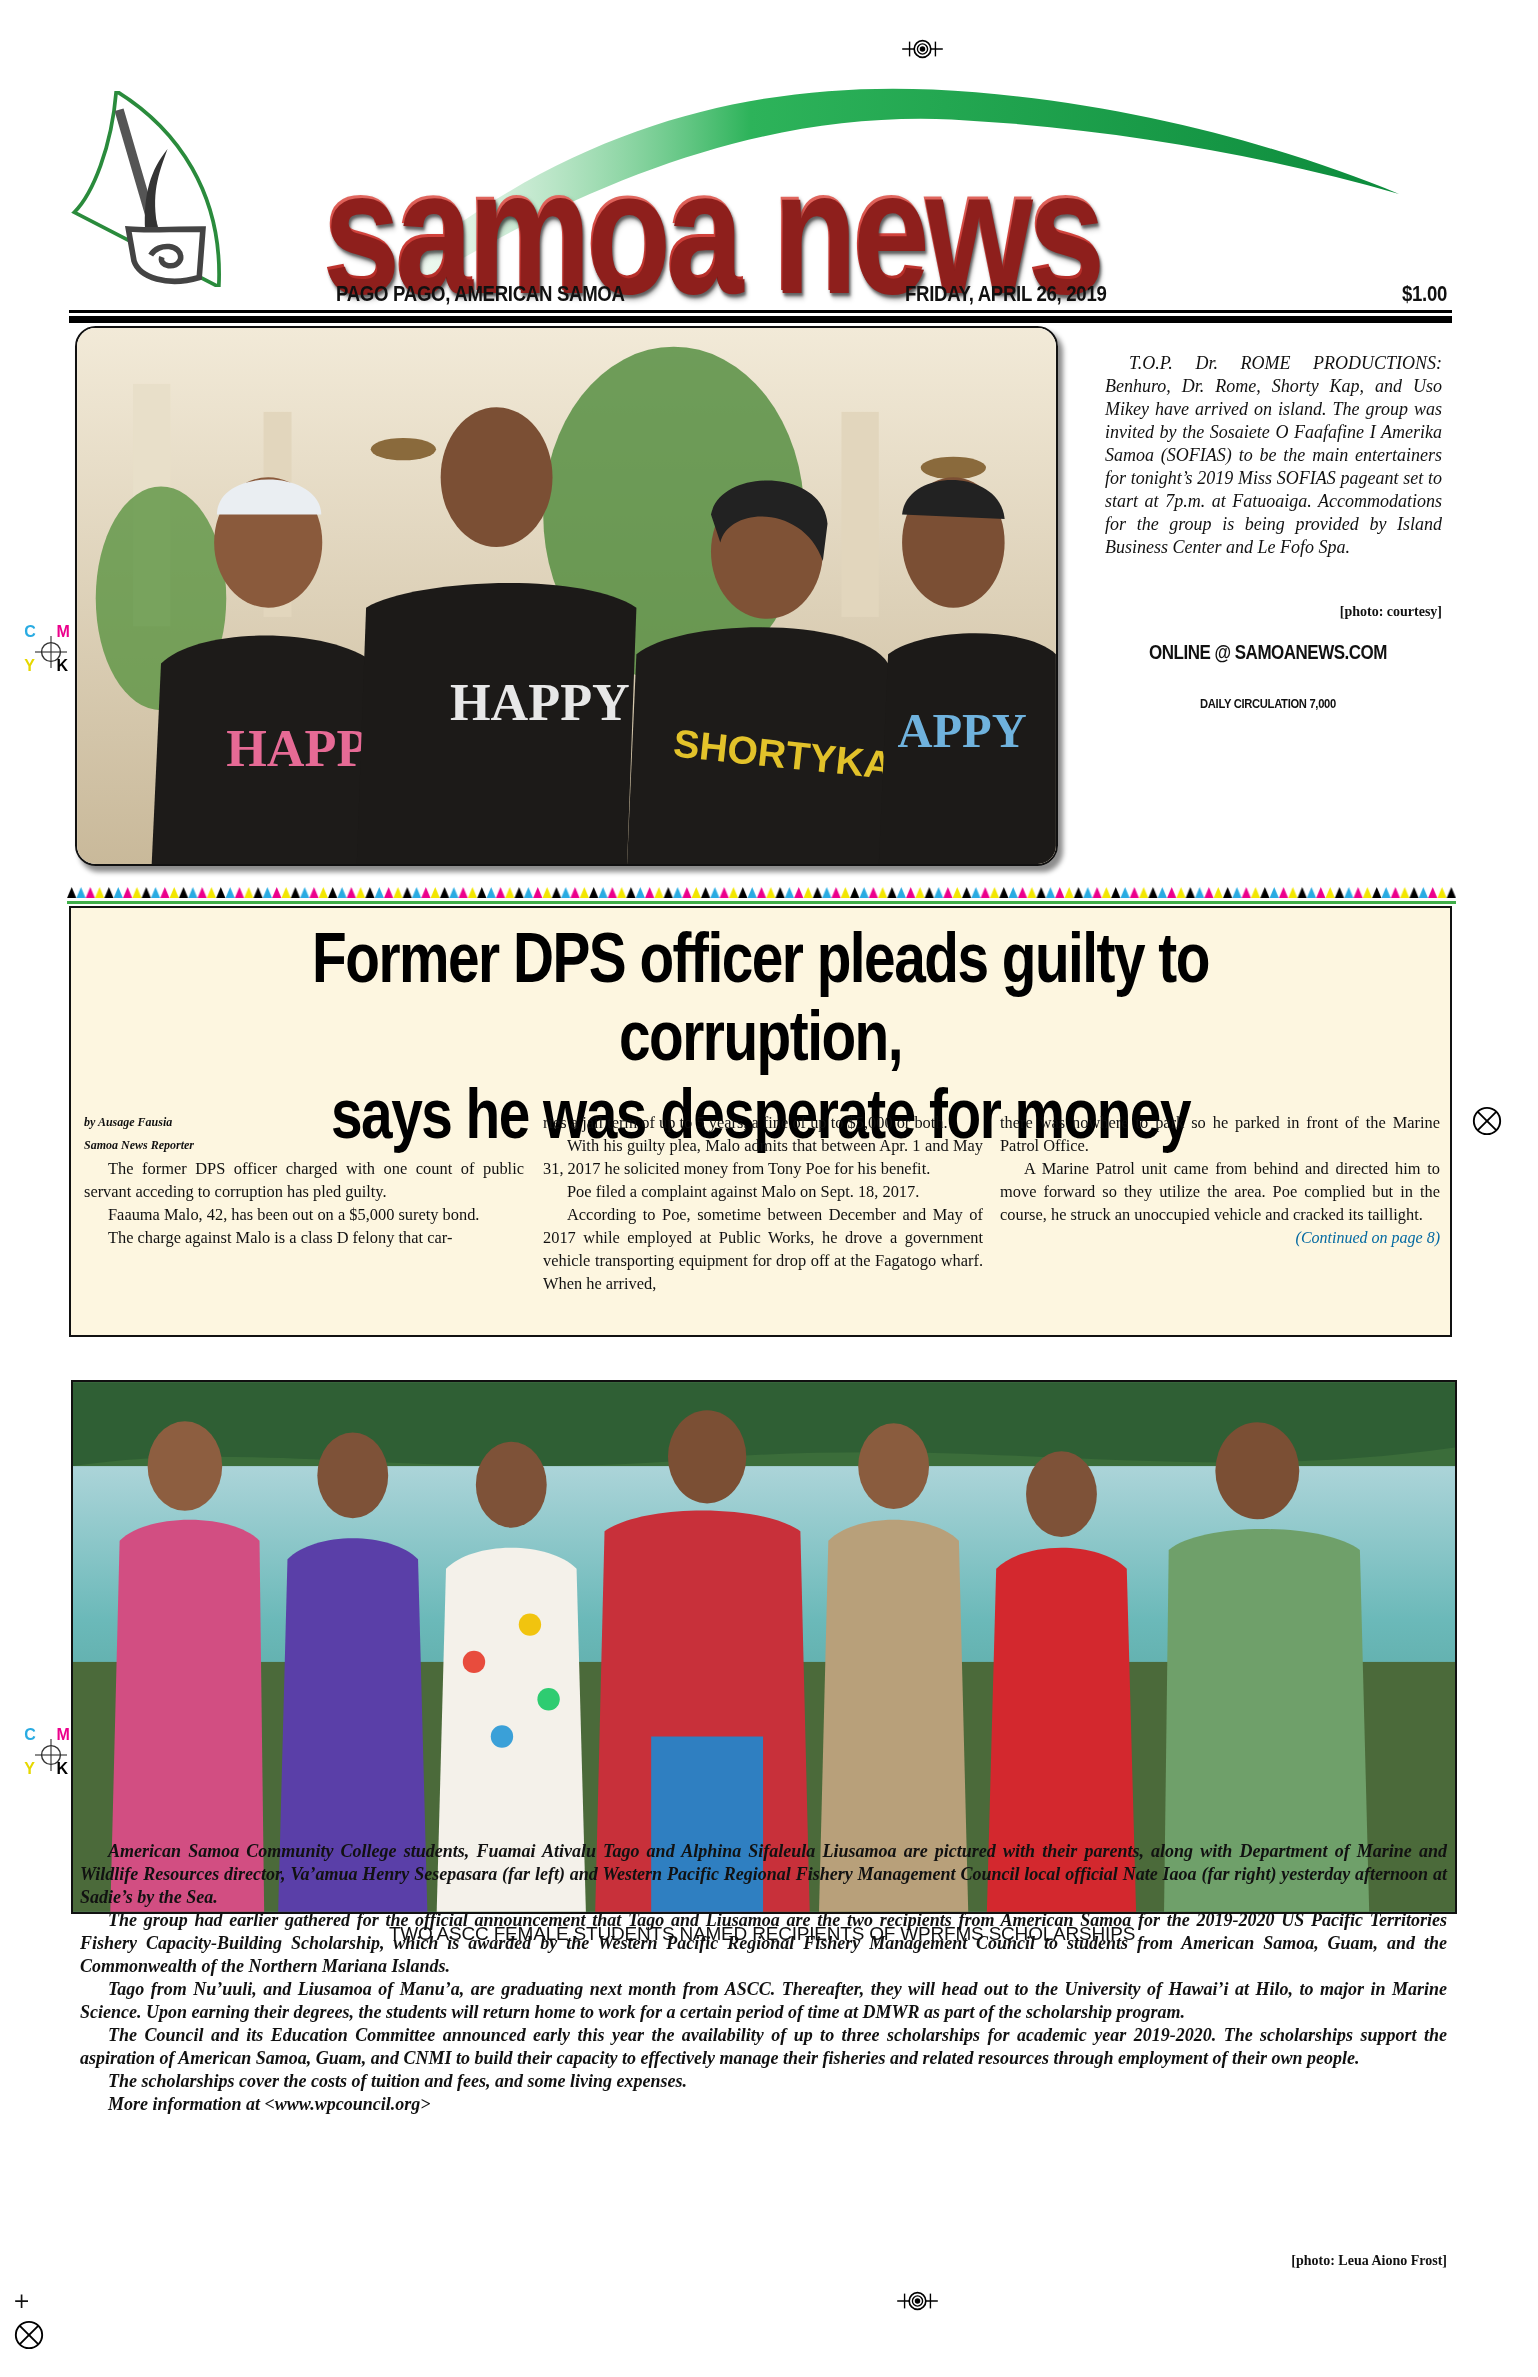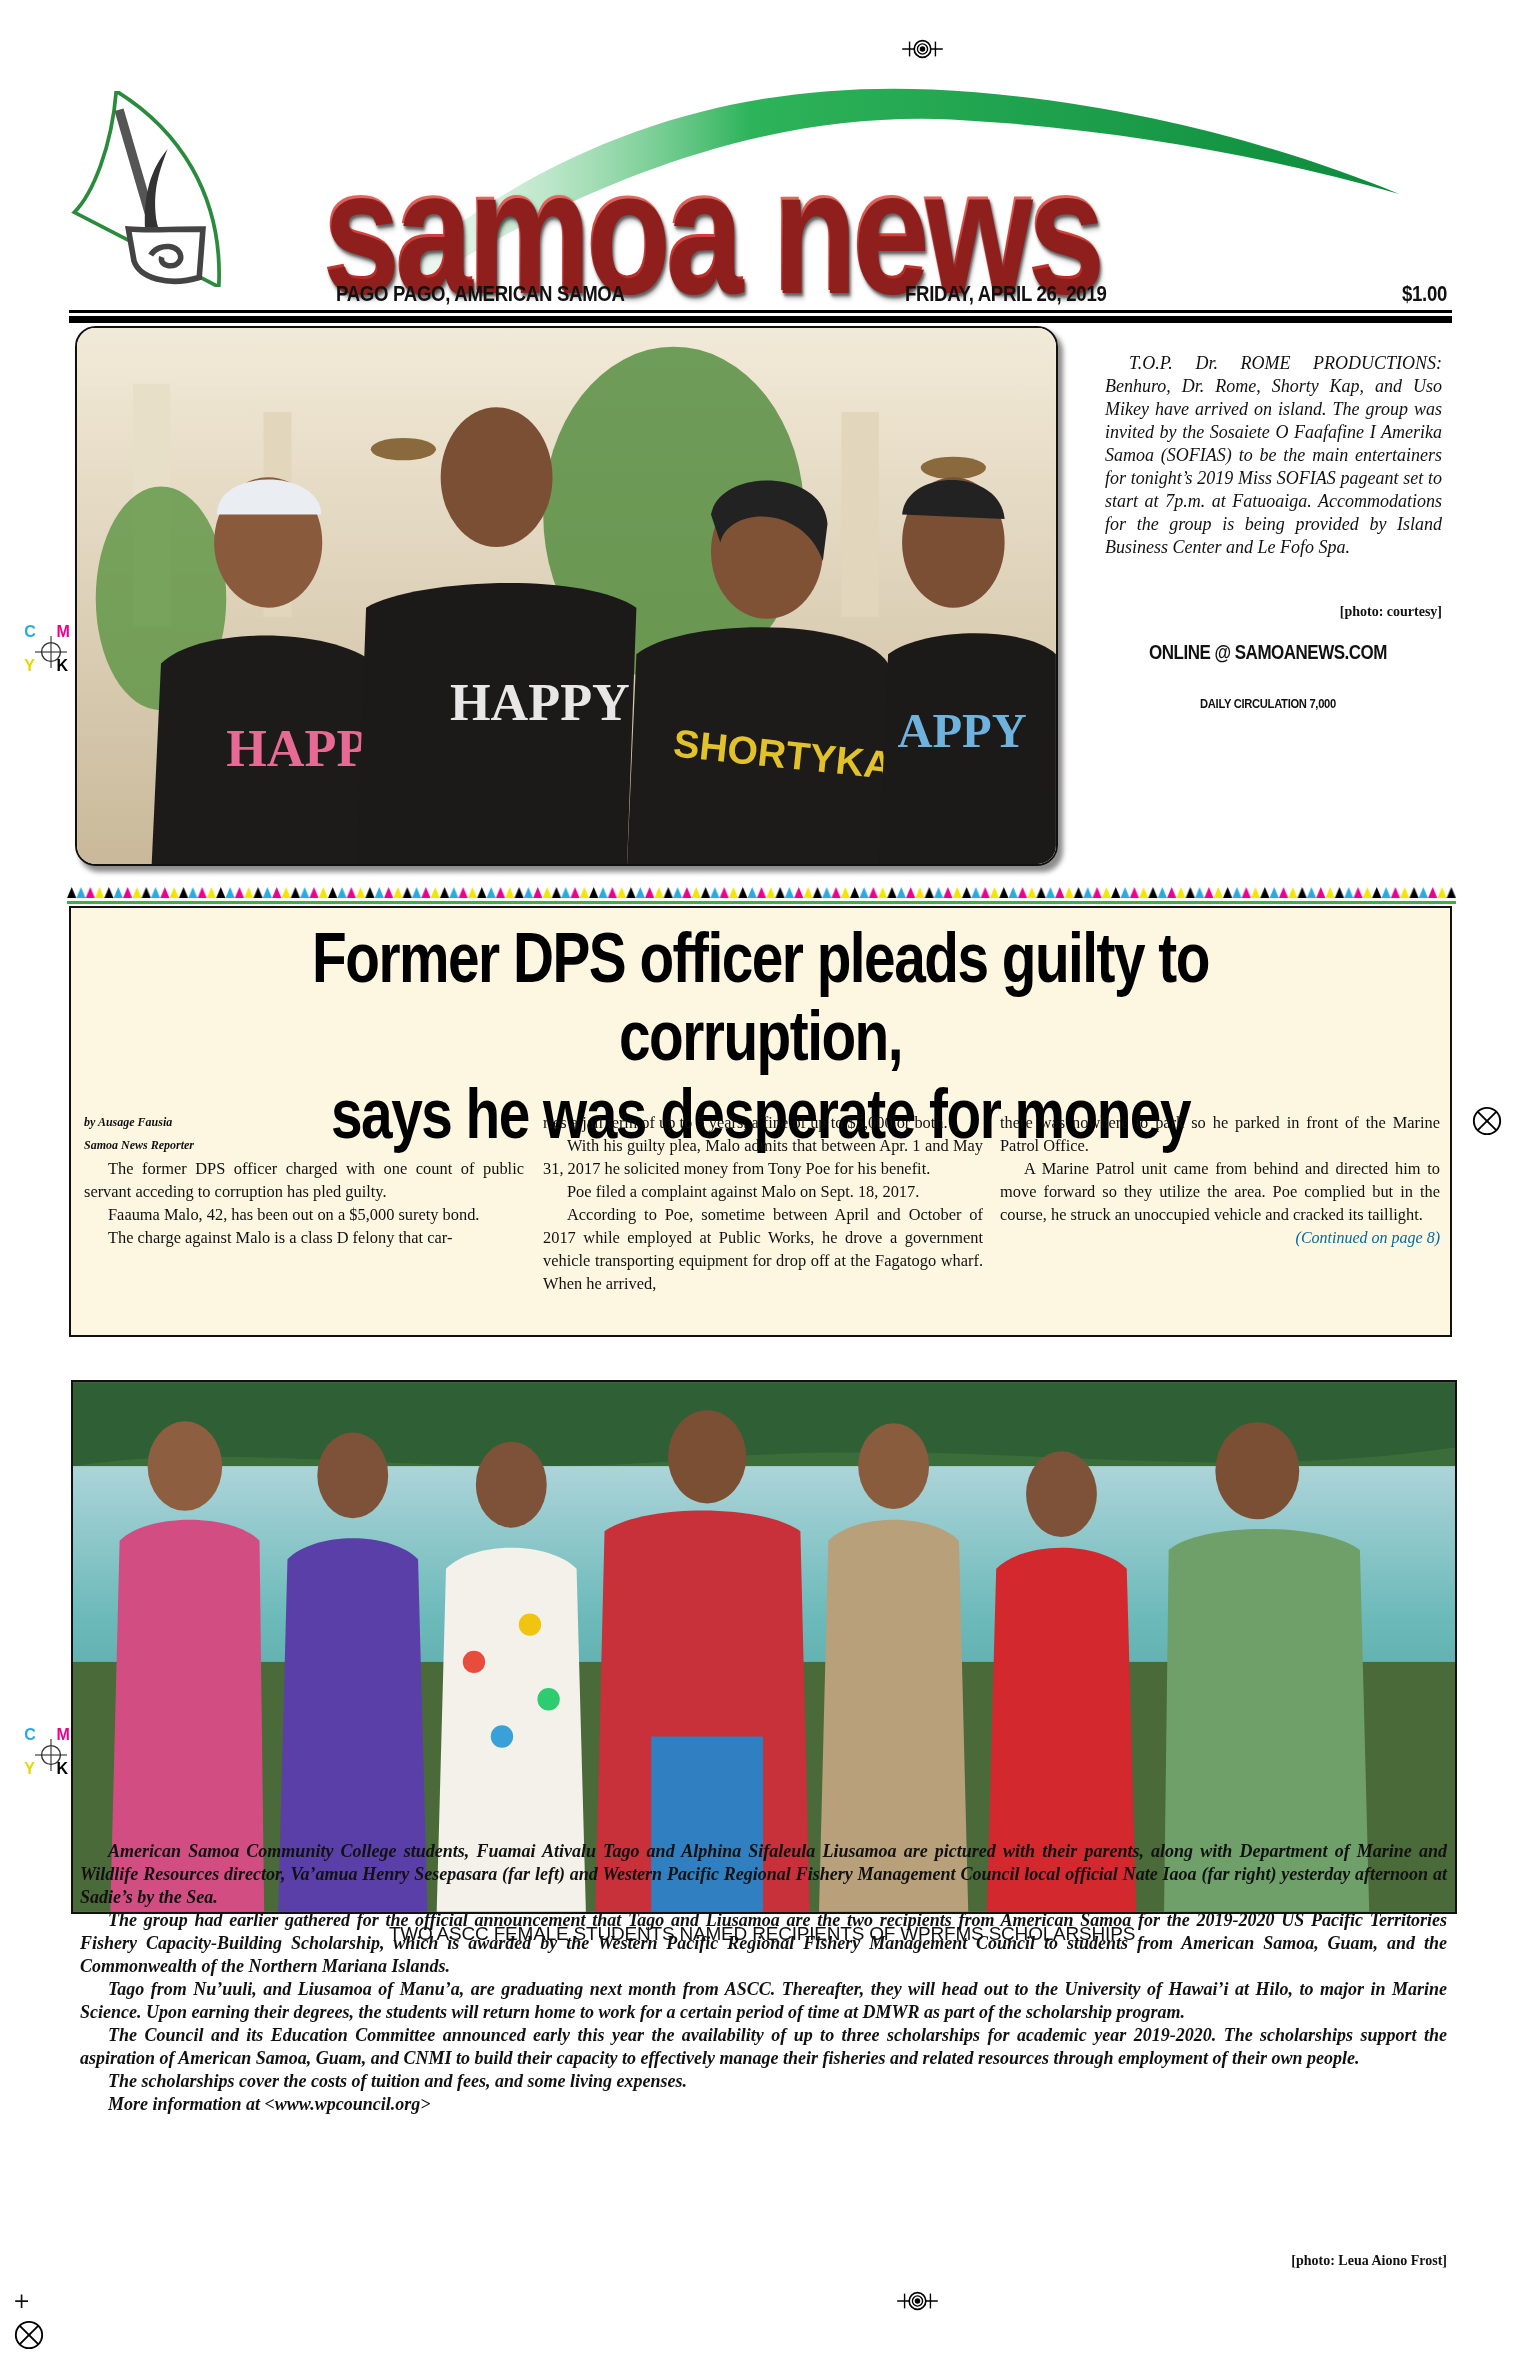--- a/index.html
+++ b/index.html
@@ -192,21 +192,21 @@
     <p class="noind byline">by Ausage Fausia</p>
     <p class="noind byline">Samoa News Reporter</p>
     <p>The former DPS officer charged with one count of public servant acceding to corruption has pled guilty.</p>
     <p>Faauma Malo, 42, has been out on a $5,000 surety bond.</p>
     <p>The charge against Malo is a class D felony that car-</p>
   </div>
   <div class="col" style="left:472px;">
     <p class="noind">ries a jail term of up to 5 years, a fine of up to $5,000 or both.</p>
     <p>With his guilty plea, Malo admits that between Apr. 1 and May 31, 2017 he solicited money from Tony Poe for his benefit.</p>
     <p>Poe filed a complaint against Malo on Sept. 18, 2017.</p>
-    <p>According to Poe, sometime between April and October of 2017 while employed at Public Works, he drove a government vehicle transporting equipment for drop off at the Fagatogo wharf. When he arrived,</p>
+    <p>According to Poe, sometime between December and May of 2017 while employed at Public Works, he drove a government vehicle transporting equipment for drop off at the Fagatogo wharf. When he arrived,</p>
   </div>
   <div class="col" style="left:929px;">
     <p class="noind">there was nowhere to park so he parked in front of the Marine Patrol Office.</p>
     <p>A Marine Patrol unit came from behind and directed him to move forward so they utilize the area. Poe complied but in the course, he struck an unoccupied vehicle and cracked its taillight.</p>
     <p class="noind cont">(Continued on page 8)</p>
   </div>
 </article>
 
 <div class="abs photo2">
   <svg width="1382" height="530" viewBox="0 0 1482 568">

